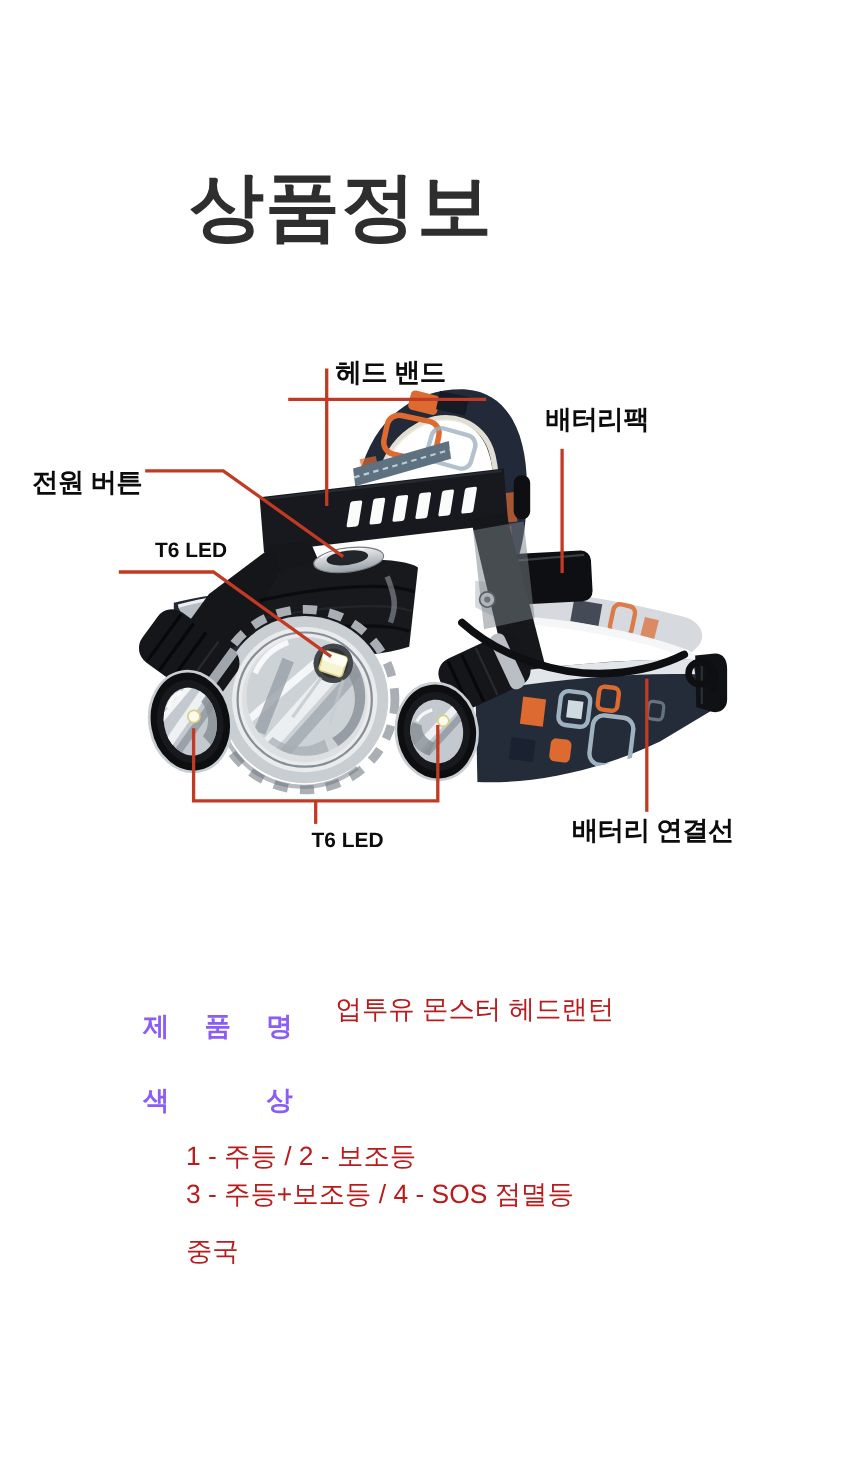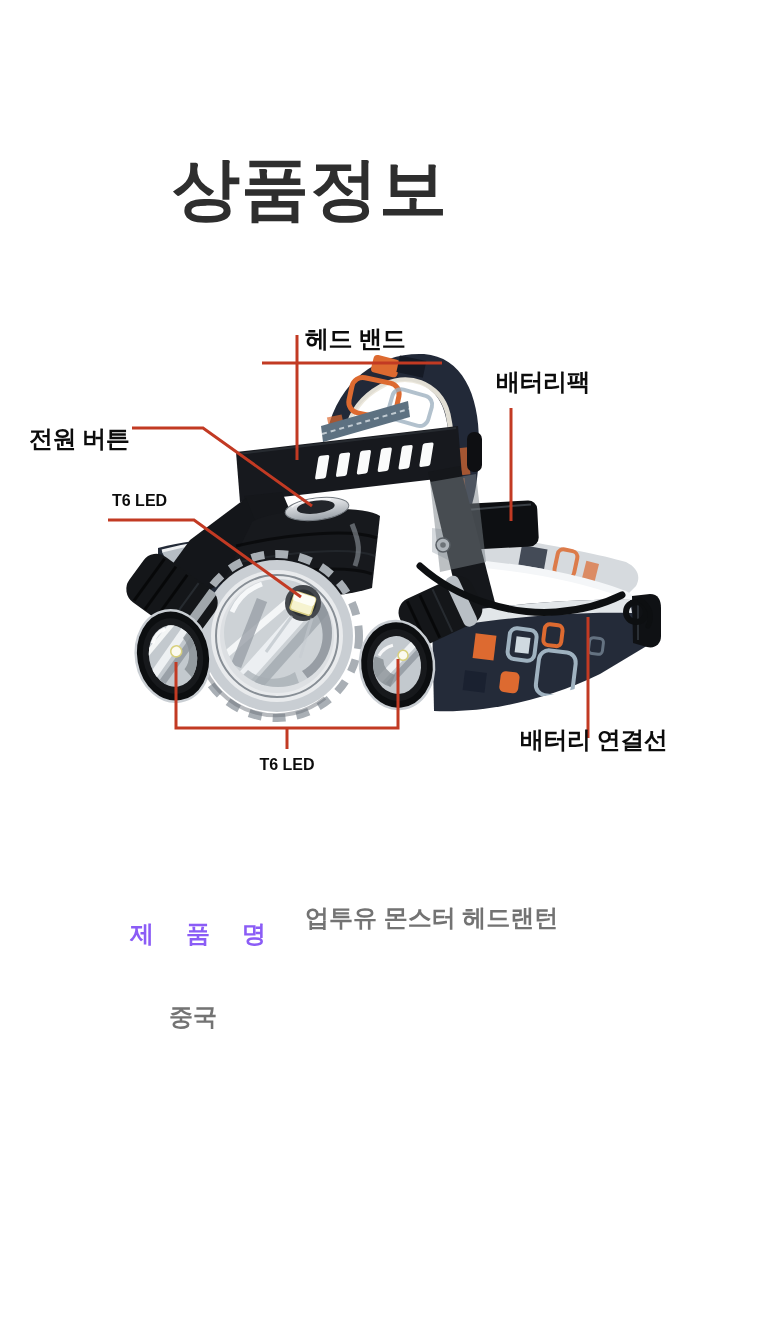--- a/index.html
+++ b/index.html
@@ -5,26 +5,26 @@
   html,body{margin:0;padding:0;background:#ffffff;}
   body{width:780px;height:1326px;position:relative;overflow:hidden;
        font-family:"Liberation Sans","DejaVu Sans",sans-serif;color:#2a2a2a;}
   .page{position:absolute;inset:0;background:#fff;}
   .title{position:absolute;top:148px;left:0;width:620px;text-align:center;
          font-size:68px;font-weight:900;color:#2e2e2e;letter-spacing:1px;line-height:80px;}
   .figure{position:absolute;top:300px;left:0;width:780px;height:520px;}
   .figure svg{position:absolute;top:0;left:0;}
   .callout{position:absolute;font-weight:800;color:#0c0c0c;white-space:nowrap;}
   .callout.kr{font-size:24px;line-height:24px;letter-spacing:-0.5px;}
-  .callout.en{font-size:16px;line-height:18px;letter-spacing:0;}
+  .callout.en{font-size:19px;line-height:18px;letter-spacing:0;margin-left:29px;}
   .specs{position:absolute;top:900px;left:130px;width:560px;}
   .spec-row{display:flex;align-items:flex-start;margin-bottom:16px;font-size:24px;line-height:35px;}
   .spec-label{width:136px;min-width:136px;font-weight:600;color:#8b5cf6;
               text-align:justify;text-align-last:justify;text-justify:inter-word;margin-top:16px;}
-  .spec-value{margin-left:39px;font-weight:700;color:#737373;}
+  .spec-value{margin-left:39px;font-weight:400;color:#b91c1c;}
   .spec-value .line{display:block;}
 </style>
 </head>
 <body>
 
 <div class="page">
 
   <div class="title">상품정보</div>
 
   <div class="figure">
@@ -227,30 +227,35 @@
         <line x1="287" y1="428" x2="287" y2="449"></line>
         <line x1="588" y1="317" x2="588" y2="438"></line>
       </g>
     </svg>
 
     <div class="callout kr" style="left:305px;top:27px;">헤드 밴드</div>
     <div class="callout kr" style="left:496px;top:70px;">배터리팩</div>
     <div class="callout kr" style="left:29px;top:127px;">전원 버튼</div>
     <div class="callout en" style="left:112px;top:192px;">T6 LED</div>
     <div class="callout en" style="left:249px;top:456px;width:76px;text-align:center;">T6 LED</div>
-    <div class="callout kr" style="left:520px;top:428px;">배터리 연결선</div>
+    <div class="callout kr" style="left:520px;top:444px;">배터리 연결선</div>
   </div>
 
   <div class="specs">
     <div class="spec-row">
       <div class="spec-label">제 품 명</div>
       <div class="spec-value">업투유 몬스터 헤드랜턴</div>
     </div>
     <div class="spec-row">
-    </div>
-    <div class="spec-row">
+      <div class="spec-label">색 상</div>
+    </div>
+    <div class="spec-row">
+      <div class="spec-value">
+        <span class="line">1 - 주등 / 2 - 보조등</span>
+        <span class="line">3 - 주등+보조등 / 4 - SOS 점멸등</span>
+      </div>
     </div>
     <div class="spec-row">
       <div class="spec-value">중국</div>
     </div>
   </div>
 
 </div>
 
 </body></html>

